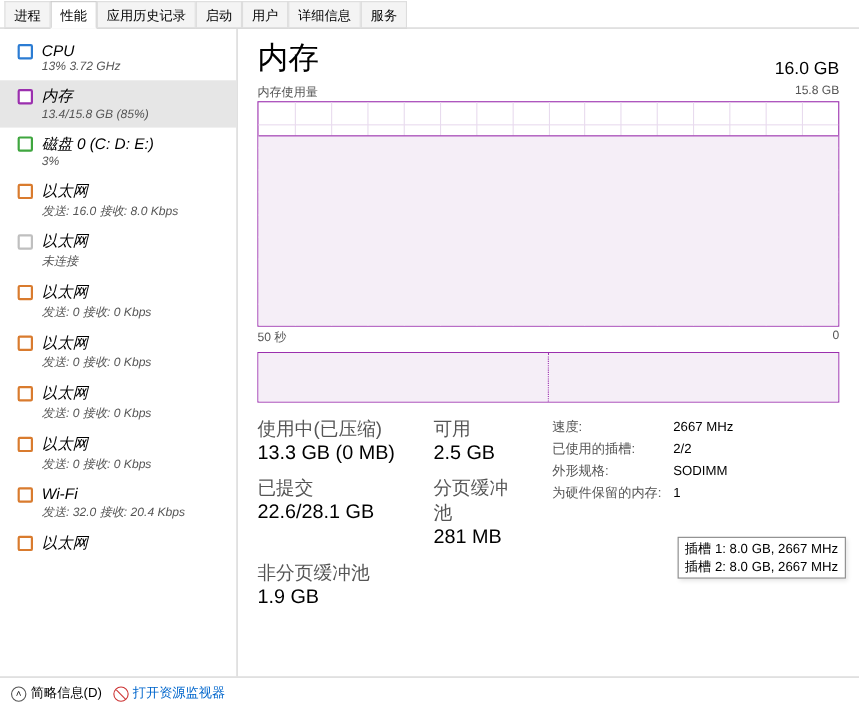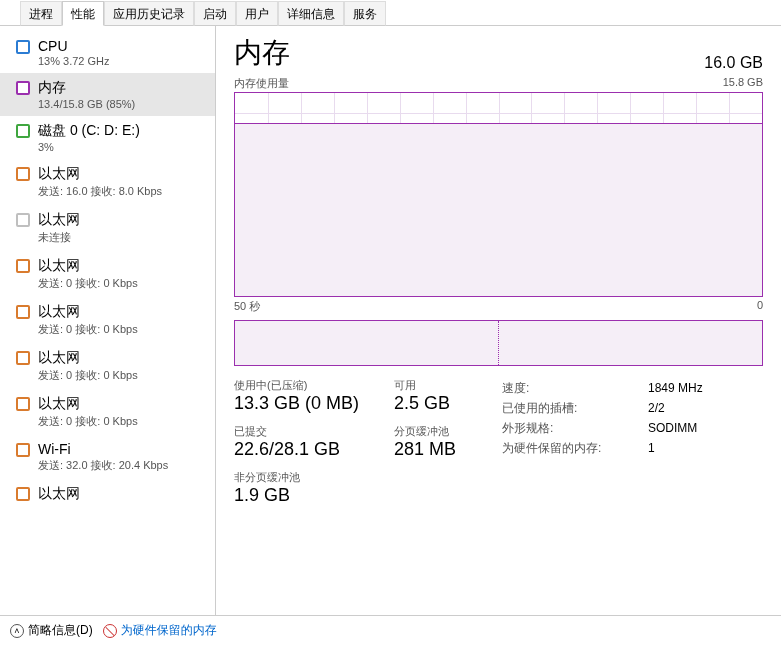--- a/index.html
+++ b/index.html
@@ -1,22 +1,22 @@
 <!DOCTYPE html>
 <html><head>
 <meta charset="utf-8">
 <style>
   * { box-sizing: border-box; margin: 0; padding: 0; }
   body { font-family: "Microsoft YaHei", "Segoe UI", sans-serif; font-size: 12px; color: #000; background: #fff; width: 781px; height: 645px; overflow: hidden; display: flex; flex-direction: column; }
-  .tabs { display: flex; border-bottom: 1px solid #ccc; height: 26px; padding-left: 20px; }
+  .tabs { display: flex; border-bottom: 1px solid #ccc; height: 26px; padding-left: 4px; }
   .tab { padding: 4px 8px; border: 1px solid transparent; border-bottom: none; cursor: pointer; background: #f4f4f4; margin-right: 0; border: 1px solid #ddd; border-bottom: 1px solid #ccc; position: relative; top: 1px; }
   .tab.active { background: #fff; border: 1px solid #ccc; border-bottom: 1px solid #fff; }
   .body { display: flex; flex: 1; overflow: hidden; }
   .sidebar { width: 216px; border-right: 1px solid #ccc; overflow-y: auto; padding-top: 6px; }
-  .side-item { display: flex; align-items: flex-start; padding: 6px 10px 6px 16px; cursor: pointer; }
+  .side-item { display: flex; align-items: flex-start; padding: 6px 10px 6px 16px; cursor: pointer; font-style: italic; }
   .side-item.selected { background: #e6e6e6; }
   .side-ind { width: 14px; height: 14px; border: 2px solid; border-radius: 2px; margin-right: 8px; margin-top: 2px; flex-shrink: 0; background: #fff; }
   .ind-blue { border-color: #2b7cd3; }
   .ind-purple { border-color: #9b2fae; }
   .ind-green { border-color: #3fa63f; }
   .ind-orange { border-color: #d97b2e; }
   .ind-gray { border-color: #bfbfbf; }
   .side-text .title { font-size: 14px; }
   .side-text .sub { font-size: 11px; color: #555; margin-top: 1px; }
   .main { flex: 1; padding: 8px 18px 0 18px; position: relative; overflow: hidden; }
@@ -29,24 +29,24 @@
   .chart .fill { position: absolute; left: 0; right: 0; bottom: 0; height: 85%; background: #f5eef7; border-top: 1px solid #9b2fae; }
   .chart .grid { position: absolute; inset: 0; }
   .chart .grid div.h { position: absolute; left: 0; right: 0; border-top: 1px solid #e8dbee; }
   .chart .grid div.v { position: absolute; top: 0; bottom: 0; border-left: 1px solid #e8dbee; }
   .chart-bottom { display: flex; justify-content: space-between; margin-top: 2px; margin-bottom: 6px; }
   .slots { width: 100%; height: 46px; border: 1px solid #9b2fae; display: flex; margin-top: 2px; margin-bottom: 12px; }
   .slot { flex: 1; background: #f5eef7; }
   .slot + .slot { border-left: 1px dotted #9b2fae; }
   .metrics { display: flex; gap: 20px; }
   .metrics-left { display: grid; grid-template-columns: 160px 80px; row-gap: 10px; }
-  .metric .lbl { font-size: 11px; color: #555; }
+  .metric .lbl { font-size: 17px; color: #555; }
   .metric .val { font-size: 18px; }
   .metrics-right { margin-left: 8px; }
-  .kv { display: flex; font-size: 12px; line-height: 20px; gap: 36px; }
+  .kv { display: flex; font-size: 12px; line-height: 20px; }
   .kv .k { width: 110px; color: #555; }
   .tooltip { position: absolute; right: 12px; top: 462px; background: #fff; border: 1px solid #888; padding: 2px 6px; font-size: 12px; line-height: 16px; box-shadow: 2px 2px 4px rgba(0,0,0,0.1); white-space: nowrap; }
   .footer { height: 30px; border-top: 1px solid #ccc; display: flex; align-items: center; padding: 0 10px; gap: 10px; font-size: 12px; }
   .foot-link { display: flex; align-items: center; gap: 4px; cursor: pointer; }
   .circ { width: 14px; height: 14px; border: 1px solid #555; border-radius: 50%; display: inline-flex; align-items: center; justify-content: center; font-size: 9px; }
   .link-blue { color: #0066cc; }
   .no-iconring { width:14px; height:14px; border:1px solid #cc3333; border-radius:50%; position:relative; }
   .no-iconring::after { content:""; position:absolute; width:12px; border-top:1px solid #cc3333; top:6px; left:0; transform:rotate(45deg); }
 </style>
 </head>
@@ -209,42 +209,46 @@
           <div class="val">281 MB</div>
         </div>
         <div class="metric">
           <div class="lbl">非分页缓冲池</div>
           <div class="val">1.9 GB</div>
         </div>
       </div>
       <div class="metrics-right">
         <div class="kv">
             <span class="k">速度:</span>
-            <span>1849 MHz</span>
+            <span>2667 MHz</span>
           </div>
         <div class="kv">
             <span class="k">已使用的插槽:</span>
             <span>2/2</span>
           </div>
         <div class="kv">
             <span class="k">外形规格:</span>
             <span>SODIMM</span>
           </div>
         <div class="kv">
             <span class="k">为硬件保留的内存:</span>
             <span>1</span>
           </div>
       </div>
     </div>
 
+    <div class="tooltip">
+      <div>插槽 1: 8.0 GB, 2667 MHz</div>
+      <div>插槽 2: 8.0 GB, 2667 MHz</div>
+    </div>
   </div>
 </div>
 
 <div class="footer">
   <div class="foot-link">
     <span class="circ">˄</span>
     <span>简略信息(D)</span>
   </div>
   <div class="foot-link link-blue">
     <span class="no-iconring"></span>
-    <span>为硬件保留的内存</span>
+    <span>打开资源监视器</span>
   </div>
 </div>
 
 </body></html>

